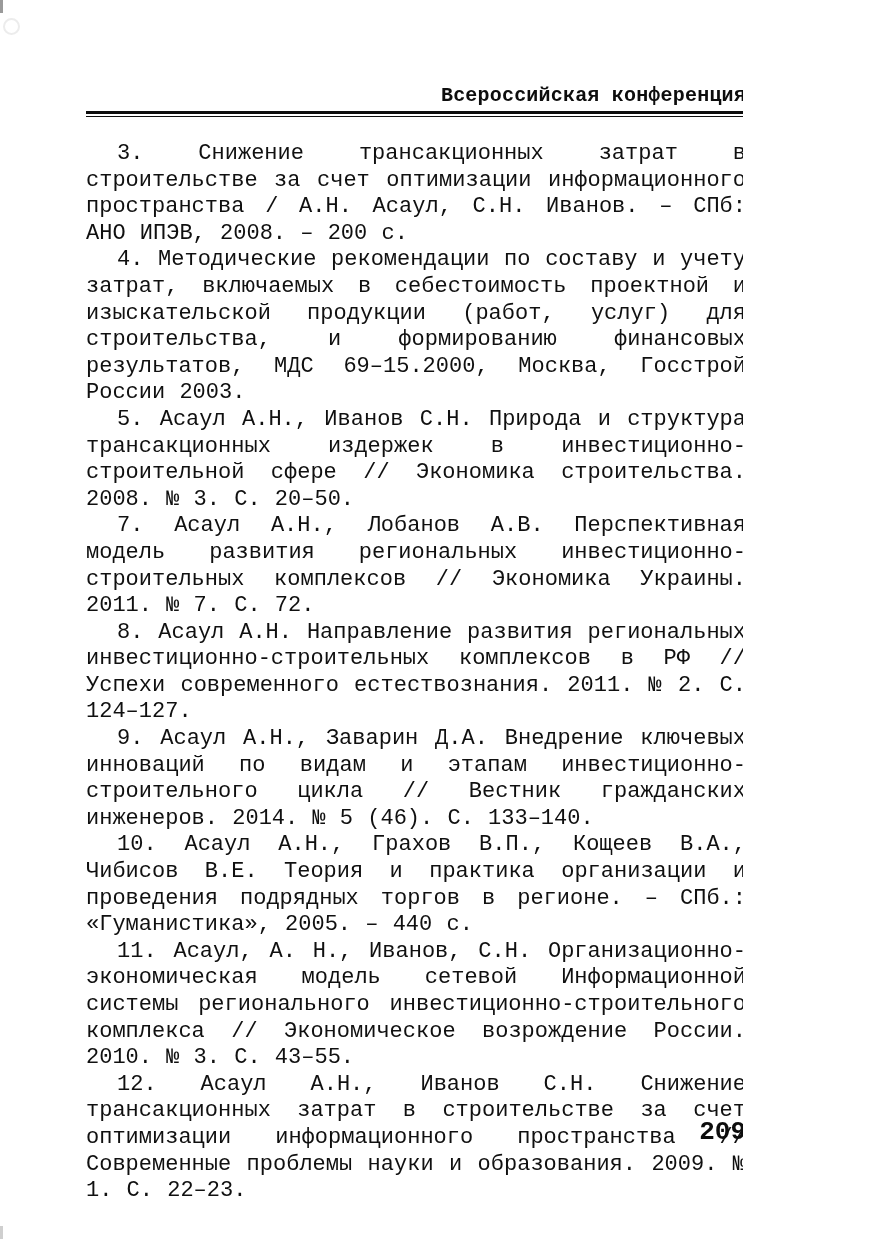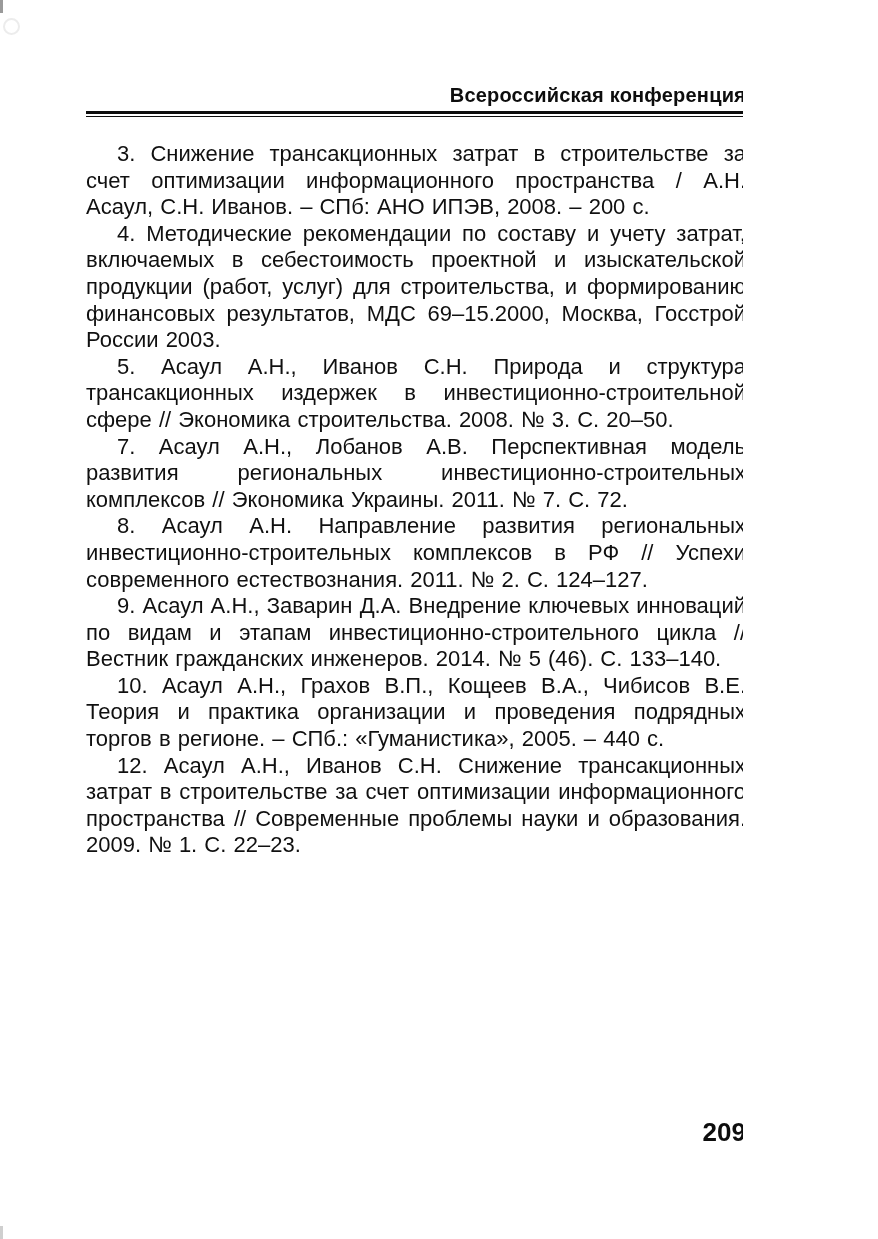--- a/index.html
+++ b/index.html
@@ -6,21 +6,21 @@
     margin: 0;
     padding: 0;
     background: #ffffff;
   }
   .page {
     position: relative;
     width: 743px;
     height: 1239px;
     background: #ffffff;
     overflow: hidden;
-    font-family: Liberation Sans, sans-serif;
+    font-family: Liberation Mono, monospace;
     color: #101010;
   }
   .content {
     position: absolute;
     left: 86px;
     top: 84px;
     width: 660px;
   }
   .running-header {
     margin: 0;
@@ -95,19 +95,20 @@
     <div class="header-rule"></div>
 
     <div class="references">
       <p>3. Снижение трансакционных затрат в строительстве за счет оптимизации информационного пространства / А.Н. Асаул, С.Н. Иванов. – СПб: АНО ИПЭВ, 2008. – 200 с.</p>
       <p>4. Методические рекомендации по составу и учету затрат, включаемых в себестоимость проектной и изыскательской продукции (работ, услуг) для строительства, и формированию финансовых результатов, МДС 69–15.2000, Москва, Госстрой России 2003.</p>
       <p>5. Асаул А.Н., Иванов С.Н. Природа и структура трансакционных издержек в инвестиционно-строительной сфере // Экономика строительства. 2008. № 3. С. 20–50.</p>
       <p>7. Асаул А.Н., Лобанов А.В. Перспективная модель развития региональных инвестиционно-строительных комплексов // Экономика Украины. 2011. № 7. С. 72.</p>
       <p>8. Асаул А.Н. Направление развития региональных инвестиционно-строительных комплексов в РФ // Успехи современного естествознания. 2011. № 2. С. 124–127.</p>
       <p>9. Асаул А.Н., Заварин Д.А. Внедрение ключевых инноваций по видам и этапам инвестиционно-строительного цикла // Вестник гражданских инженеров. 2014. № 5 (46). С. 133–140.</p>
       <p>10. Асаул А.Н., Грахов В.П., Кощеев В.А., Чибисов В.Е. Теория и практика организации и проведения подрядных торгов в регионе. – СПб.: «Гуманистика», 2005. – 440 с.</p>
+      <p>11. Асаул, А. Н., Иванов, С.Н. Организационно-экономическая модель сетевой Информационной системы регионального инвестиционно-строительного комплекса // Экономическое возрождение России. 2010. № 3. С. 43–55.</p>
       <p>12. Асаул А.Н., Иванов С.Н. Снижение трансакционных затрат в строительстве за счет оптимизации информационного пространства // Современные проблемы науки и образования. 2009. № 1. С. 22–23.</p>
     </div>
   </div>
 
   <div class="page-number">209</div>
 
 </div>
 
 </body></html>

